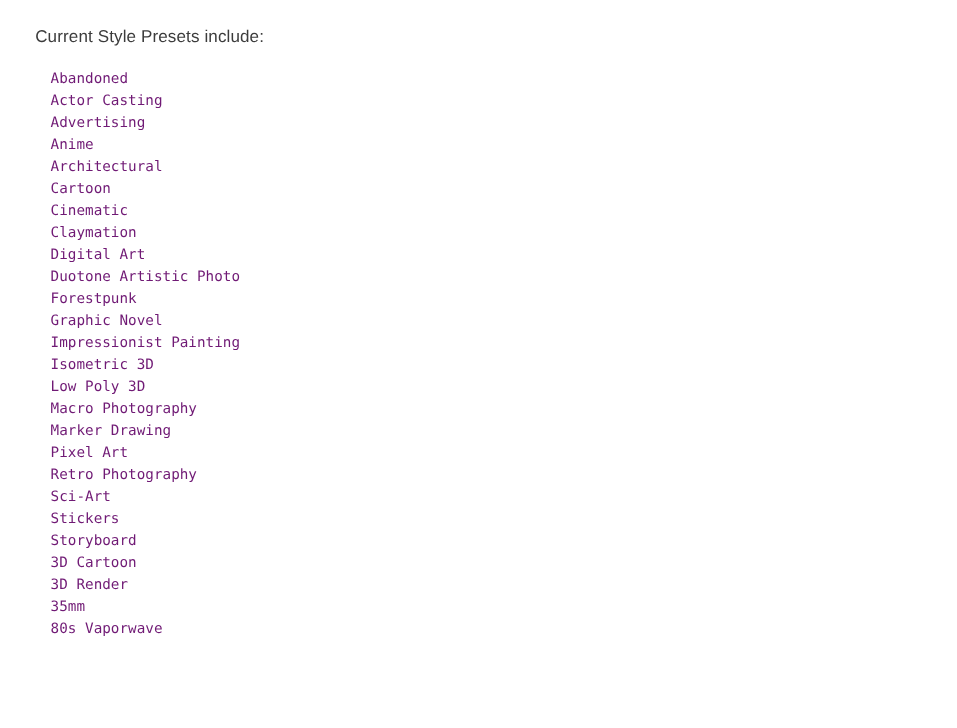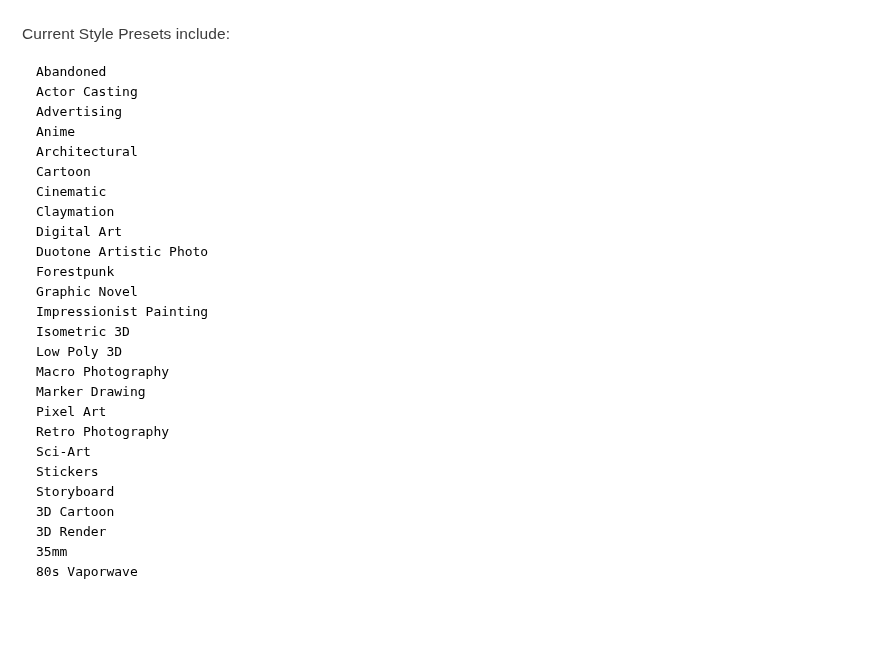--- a/index.html
+++ b/index.html
@@ -13,41 +13,41 @@
     overflow: hidden;
     font-family: "Liberation Sans", sans-serif;
     color: #3c3c3c;
     -webkit-font-smoothing: antialiased;
   }
   .page {
     position: relative;
     width: 870px;
     height: 662px;
     box-sizing: border-box;
-    padding: 0 22px;
+    padding: 0 32px;
   }
   .intro {
     margin: 0;
     padding-top: 23px;
     font-size: 15.5px;
     line-height: 22px;
     font-weight: 400;
     color: #3c3c3c;
     letter-spacing: 0.1px;
   }
   .preset-list {
     margin: 0;
     padding: 0;
     list-style: none;
     padding-top: 17px;
     padding-left: 14px;
     font-family: "DejaVu Sans Mono", "Liberation Mono", monospace;
     font-size: 13px;
     line-height: 20px;
-    color: #000000;
+    color: #701a75;
     white-space: pre;
   }
   .preset-list li {
     margin: 0;
     padding: 0;
     height: 20px;
   }
   .outro {
     margin: 0;
     padding-top: 24px;

